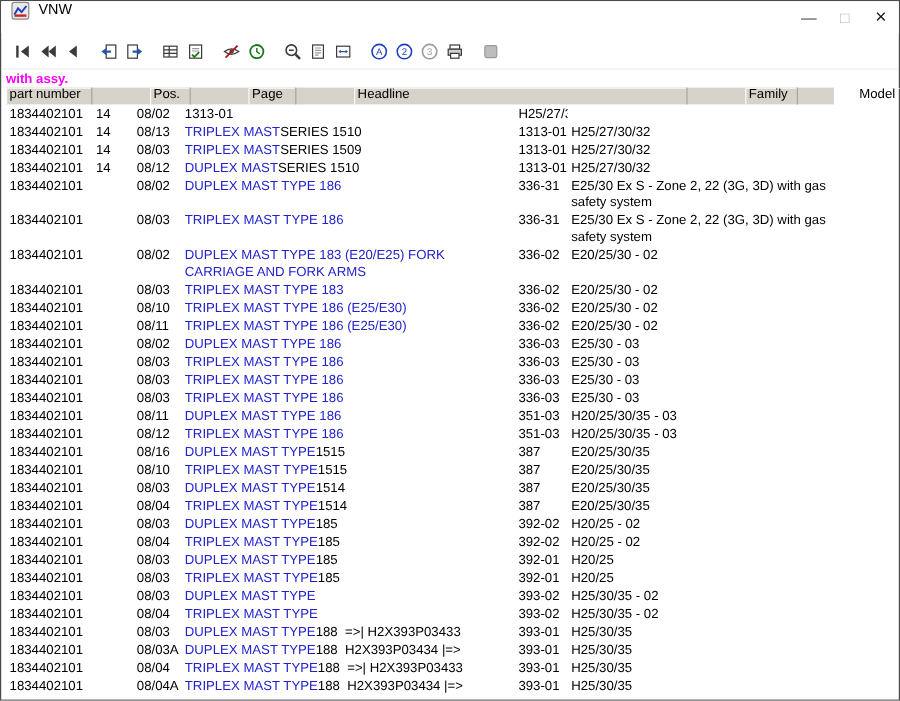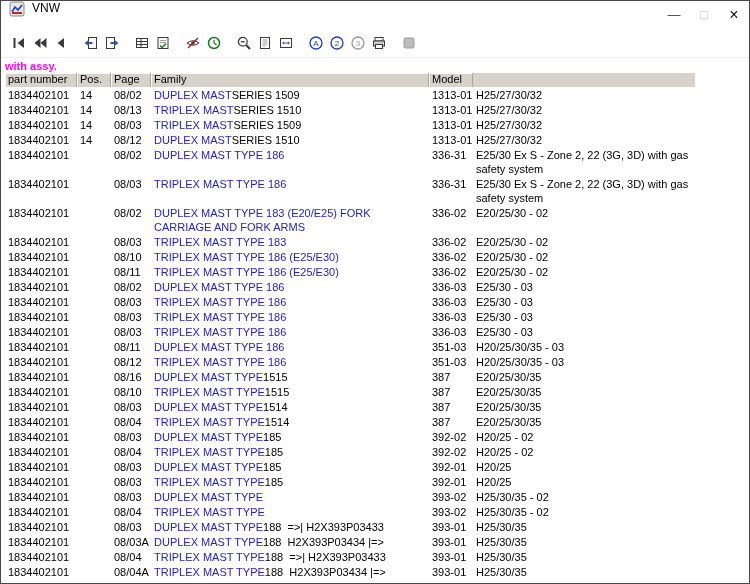--- a/index.html
+++ b/index.html
@@ -25,21 +25,21 @@
           border:1px solid transparent; }
   .tbtn svg { width:16px; height:16px; }
   .tsep { width:9px; flex:0 0 9px; }
 
   
   .filter { font-size:11px; font-weight:bold; padding:2px 0 1px 4px; }
 
   
   .grid { margin-left:4px; width:690px; font-size:11px; color:#000; }
   .hrow, .row { display:grid; grid-template-columns:72px 34px 40px 278px 44px 222px; }
-  .hrow { background:#d7d3cb; height:14px; line-height:13px; }
+  .hrow { background:#d7d3cb; height:14px; line-height:13px;gap:48px; }
   .hcell { padding-left:3px; border-right:1px solid #a9a49c;
            box-shadow:inset 1px 1px 0 #fbfaf8; overflow:hidden; white-space:nowrap; }
   .row { line-height:14px; padding-top:1px; align-items:start; }
   .cell { padding-left:3px; overflow:hidden; }
   .c-headline { white-space:pre-wrap; }
   .c-model { white-space:normal; }
   .seg-plain { color:#000; }
 </style>
 </head>
 <body>
@@ -179,29 +179,29 @@
     </div>
   </div>
 
   <div class="filter" style="color: rgb(255, 0, 255);">with assy.</div>
 
   <div class="grid">
     <div class="hrow" style="background: rgb(215, 211, 203);">
       <div class="hcell">part number</div>
       <div class="hcell">Pos.</div>
       <div class="hcell">Page</div>
+      <div class="hcell">Headline</div>
       <div class="hcell">Family</div>
       <div class="hcell">Model</div>
     </div>
     <div>
         <div class="row">
           <div class="cell c-part">1834402101</div>
           <div class="cell c-pos">14</div>
           <div class="cell c-page">08/02</div>
-          <div class="cell c-headline"><span class="seg-link" style="color: rgb(34, 34, 204);">DUPLEX MAST</span><span class="seg-plain">SERIES 1509</span></div>
           <div class="cell c-family">1313-01</div>
           <div class="cell c-model">H25/27/30/32</div>
         </div>
         <div class="row">
           <div class="cell c-part">1834402101</div>
           <div class="cell c-pos">14</div>
           <div class="cell c-page">08/13</div>
           <div class="cell c-headline"><span class="seg-link" style="color: rgb(34, 34, 204);">TRIPLEX MAST</span><span class="seg-plain">SERIES 1510</span></div>
           <div class="cell c-family">1313-01</div>
           <div class="cell c-model">H25/27/30/32</div>

